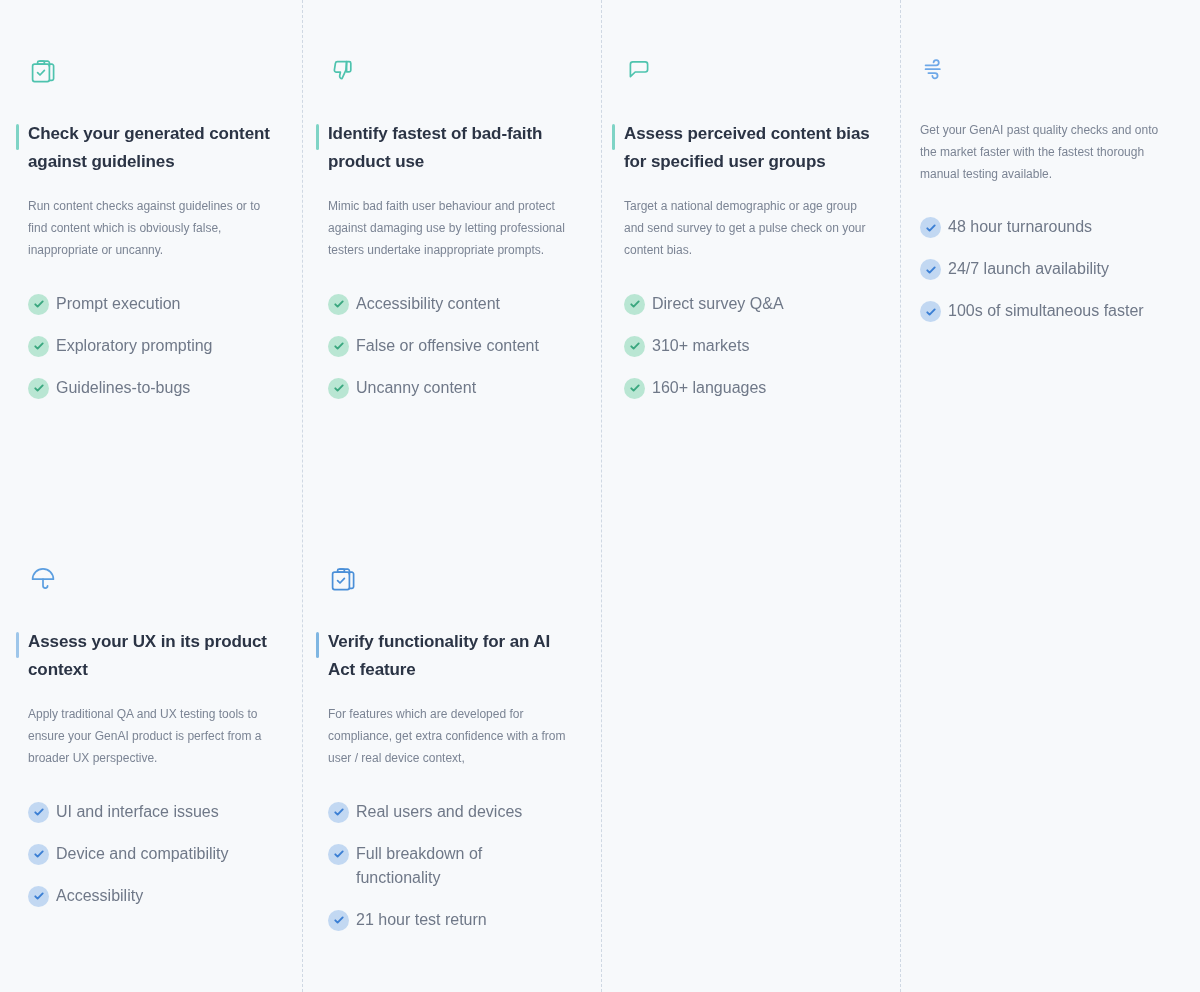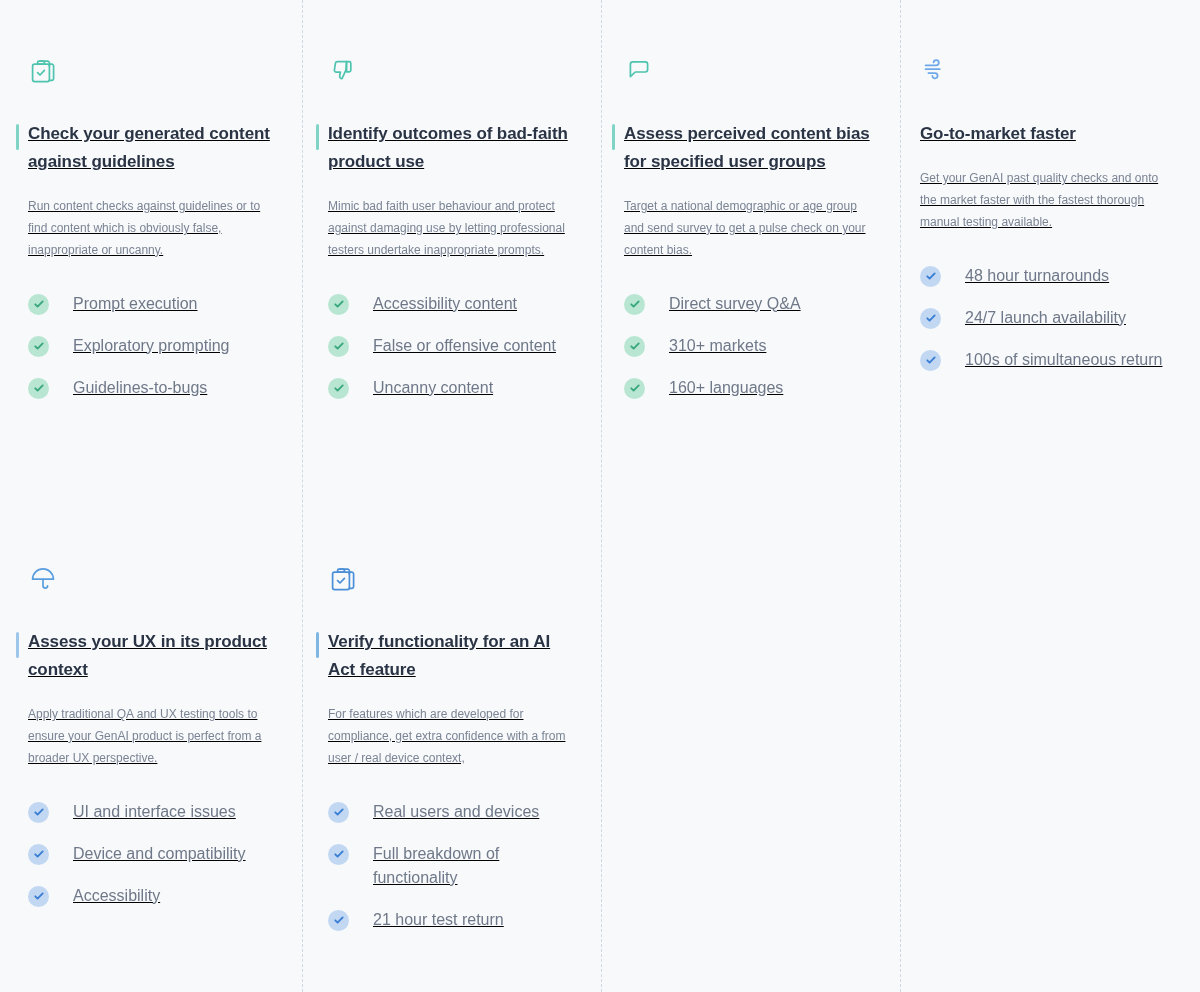--- a/index.html
+++ b/index.html
@@ -34,21 +34,20 @@
   .col-divider.d2 { left: 601px; }
   .col-divider.d3 { left: 900px; }
 
   .grid {
     position: relative;
     display: grid;
     grid-template-columns: 302px 299px 299px 300px;
     grid-template-rows: 508px 484px;
     width: 1200px;
     height: 724px;
-    text-decoration: underline;
   }
 
   .card {
     position: relative;
     box-sizing: border-box;
     padding: 56px 26px 0 0;
     overflow: hidden;
   }
   .card.c1 { padding-left: 28px; }
   .card.c2 { padding-left: 26px; }
@@ -97,21 +96,21 @@
 
   .feature-list {
     list-style: none;
     margin: 0;
     padding: 0;
   }
   .feature-item {
     display: flex;
     align-items: flex-start;
     margin-bottom: 18px;
-    gap: 24px;
+    gap: 7px;
   }
   .feature-item:last-child { margin-bottom: 0; }
   .check-badge {
     flex: 0 0 auto;
     width: 21px;
     height: 21px;
     border-radius: 50%;
     display: flex;
     align-items: center;
     justify-content: center;
@@ -183,21 +182,21 @@
 
     <div class="card c2">
       <div class="card-icon">
         <svg width="30" height="31" viewBox="0 0 30 31" fill="none" stroke="#4ec3ae" stroke-width="1.7" stroke-linecap="round" stroke-linejoin="round">
           <path d="M18.6 5.6H9.4a2 2 0 0 0-2 1.7l-1 6.6a2 2 0 0 0 2 2.3h4l-.7 3.5a2.4 2.4 0 0 0 2.3 2.9l3.9-8.4z"></path>
           <path d="M18.6 5.6h2.6a1.6 1.6 0 0 1 1.6 1.6v7a1.6 1.6 0 0 1-1.6 1.6h-2.6z"></path>
         </svg>
       </div>
       <div class="heading-wrap">
         <span class="accent-bar" style="background:#7fd4c6"></span>
-        <h3 class="card-title">Identify outcomes of bad-faith product use</h3>
+        <h3 class="card-title">Identify fastest of bad-faith product use</h3>
       </div>
       <p class="card-body">Mimic bad faith user behaviour and protect against damaging use by letting professional testers undertake inappropriate prompts.</p>
       <ul class="feature-list">
         <li class="feature-item">
           <span class="check-badge green">
             <svg width="12" height="12" viewBox="0 0 12 12" fill="none" stroke="#3aa77f" stroke-width="1.9" stroke-linecap="round" stroke-linejoin="round">
                 <path d="M2.3 6.3l2.3 2.3 5.1-5.2"></path>
               </svg>
           </span>
           <span class="feature-label">Accessibility content</span>
@@ -261,23 +260,20 @@
     </div>
 
     <div class="card c4">
       <div class="card-icon">
         <svg width="30" height="31" viewBox="0 0 30 31" fill="none" stroke="#6ea8e8" stroke-width="1.8" stroke-linecap="round" stroke-linejoin="round">
           <path d="M5.6 9.3h10.6a2.6 2.6 0 1 0-2.6-2.9"></path>
           <path d="M5.6 13.2h14.2"></path>
           <path d="M8.4 17.1h6.6a2.6 2.6 0 1 1-2.6 2.9"></path>
         </svg>
       </div>
-      <div class="heading-wrap">
-        <h3 class="card-title">Go-to-market faster</h3>
-      </div>
       <p class="card-body">Get your GenAI past quality checks and onto the market faster with the fastest thorough manual testing available.</p>
       <ul class="feature-list">
         <li class="feature-item">
           <span class="check-badge blue">
             <svg width="12" height="12" viewBox="0 0 12 12" fill="none" stroke="#3b7fd4" stroke-width="1.9" stroke-linecap="round" stroke-linejoin="round">
                 <path d="M2.3 6.3l2.3 2.3 5.1-5.2"></path>
               </svg>
           </span>
           <span class="feature-label">48 hour turnarounds</span>
         </li>
@@ -288,21 +284,21 @@
               </svg>
           </span>
           <span class="feature-label">24/7 launch availability</span>
         </li>
         <li class="feature-item">
           <span class="check-badge blue">
             <svg width="12" height="12" viewBox="0 0 12 12" fill="none" stroke="#3b7fd4" stroke-width="1.9" stroke-linecap="round" stroke-linejoin="round">
                 <path d="M2.3 6.3l2.3 2.3 5.1-5.2"></path>
               </svg>
           </span>
-          <span class="feature-label">100s of simultaneous return</span>
+          <span class="feature-label">100s of simultaneous faster</span>
         </li>
       </ul>
     </div>
 
     <div class="card c1">
       <div class="card-icon">
         <svg width="30" height="31" viewBox="0 0 30 31" fill="none" stroke="#5b9ee0" stroke-width="1.7" stroke-linecap="round" stroke-linejoin="round">
           <path d="M4.6 15.2a10.4 10.4 0 0 1 20.8 0z"></path>
           <path d="M15 15.2v6.6a2.3 2.3 0 0 0 4.6 0"></path>
         </svg>

